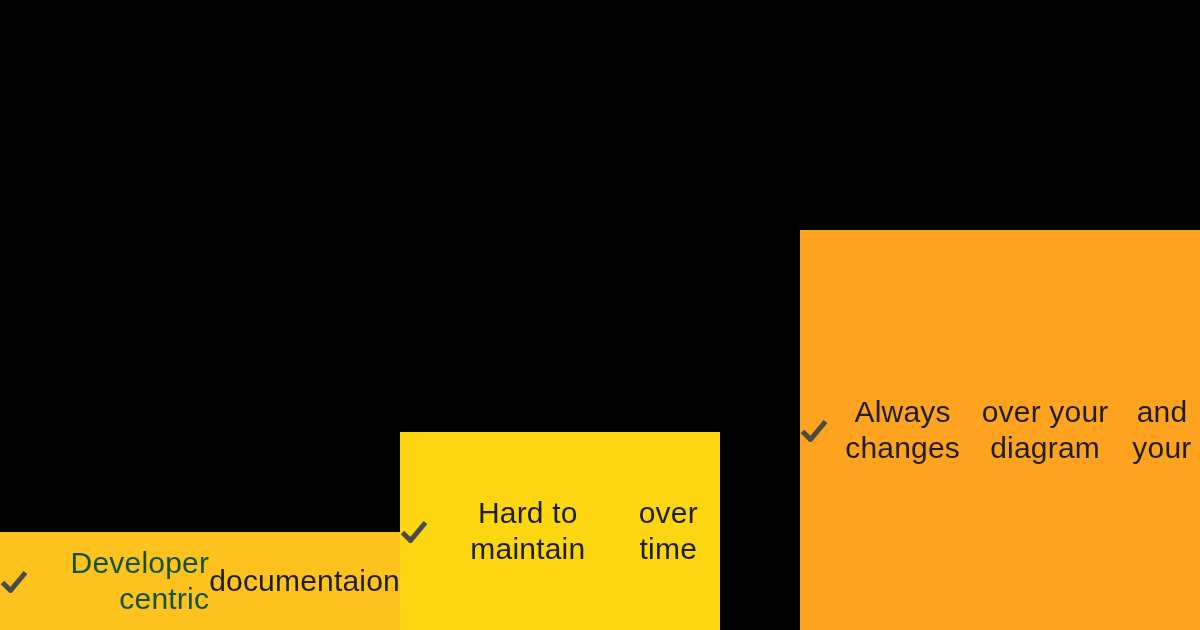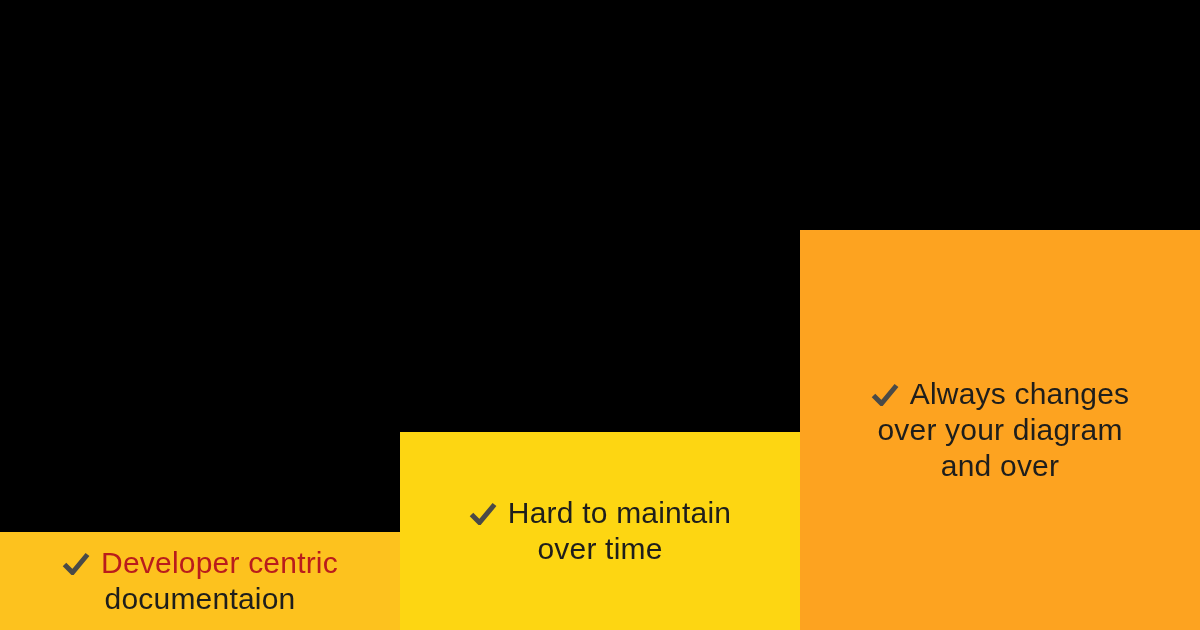--- a/index.html
+++ b/index.html
@@ -9,50 +9,50 @@
   .canvas {
     position: relative;
     width: 1200px;
     height: 630px;
     overflow: hidden;
     font-family: "Liberation Sans", sans-serif;
   }
   .step {
     position: absolute;
     display: flex;
-    flex-direction: column;
+    flex-direction: row;
     align-items: center;
     justify-content: center;
     text-align: center;
   }
   .step .line {
     display: flex;
     align-items: center;
     justify-content: center;
     font-size: 30px;
     line-height: 36px;
     height: 36px;
     letter-spacing: 0.2px;
   }
   .check {
     margin-right: 11px;
     flex: 0 0 auto;
     display: block;
   }
   .step-1 { left: 0px;   top: 532px; width: 400px; height: 98px;  }
-  .step-2 { left: 400px; top: 432px; width: 400px; height: 198px; }
+  .step-2 { left: 400px; top: 432px; width: 320px; height: 198px; }
   .step-3 { left: 800px; top: 230px; width: 400px; height: 400px; }
 </style>
 </head>
 <body>
 
 <div class="canvas" style="background-color: rgb(0, 0, 0);">
 
   <div class="step step-1" style="background-color: rgb(253, 194, 30);">
-    <div class="line" style="color: #b91c1c;">
+    <div class="line" style="color: #14532d; text-align: right;">
       <svg class="check" width="28" height="23" viewBox="0 0 28 23">
         <polyline points="2.5,12.5 10.5,20.5 25.5,2.5" fill="none" stroke-width="5" stroke-linecap="butt" stroke-linejoin="miter" stroke="#4A4A47"></polyline>
       </svg>
       <span>Developer centric</span>
     </div>
     <div class="line" style="color: rgb(30, 30, 28);">
       <span>documentaion</span>
     </div>
   </div>
 
@@ -72,17 +72,17 @@
     <div class="line" style="color: rgb(30, 30, 28);">
       <svg class="check" width="28" height="23" viewBox="0 0 28 23">
         <polyline points="2.5,12.5 10.5,20.5 25.5,2.5" fill="none" stroke-width="5" stroke-linecap="butt" stroke-linejoin="miter" stroke="#4A4A47"></polyline>
       </svg>
       <span>Always changes</span>
     </div>
     <div class="line" style="color: rgb(30, 30, 28);">
       <span>over your diagram</span>
     </div>
     <div class="line" style="color: rgb(30, 30, 28);">
-      <span>and over</span>
+      <span>and your</span>
     </div>
   </div>
 
 </div>
 
 </body></html>

